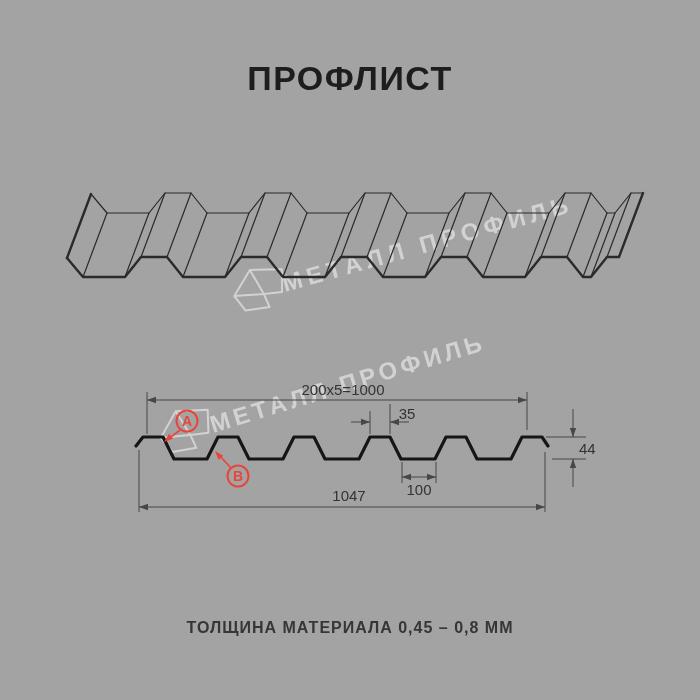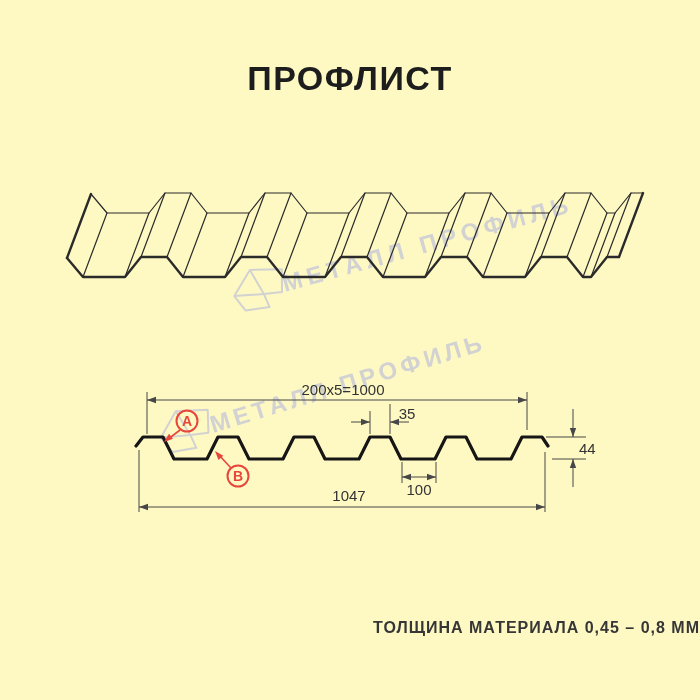--- a/index.html
+++ b/index.html
@@ -1,22 +1,22 @@
 <!DOCTYPE html>
 <html><head>
 <meta charset="utf-8">
 <style>
   html,body{margin:0;padding:0;background:#ffffff;}
   body{width:700px;height:700px;position:relative;font-family:"Liberation Sans",sans-serif;overflow:hidden;}
-  .page{position:absolute;inset:0;background:#fef9c3;}
+  .page{position:absolute;inset:0;background:#a3a3a3;}
   .title{position:absolute;left:0;top:59px;width:700px;text-align:center;
          font-size:34px;font-weight:bold;letter-spacing:1.5px;color:#1d1d1d;}
   .subtitle{position:absolute;left:0;top:100px;width:700px;text-align:center;
          font-size:19px;font-weight:700;letter-spacing:1px;color:#232323;}
-  .footer-note{position:absolute;left:0;top:619px;width:700px;text-align:right;
+  .footer-note{position:absolute;left:0;top:619px;width:700px;text-align:center;
          font-size:16px;font-weight:600;letter-spacing:1px;color:#363636;}
   svg{position:absolute;left:0;top:0;}
   .wire{stroke:#2a2a2a;fill:none;stroke-linejoin:round;stroke-linecap:round;}
   .wire-thin{stroke-width:1.2;}
   .wire-thick{stroke-width:2.4;}
   .section{stroke:#161616;stroke-width:3.2;fill:none;stroke-linejoin:round;stroke-linecap:round;}
   .dim{stroke:#474747;stroke-width:1;fill:none;}
   .dim-fill{fill:#474747;stroke:none;}
   .dim-text{fill:#333333;font-size:15px;font-family:"Liberation Sans",sans-serif;}
   .wm{fill:#d2d2d2;font-size:24px;font-weight:bold;font-family:"Liberation Sans",sans-serif;}

